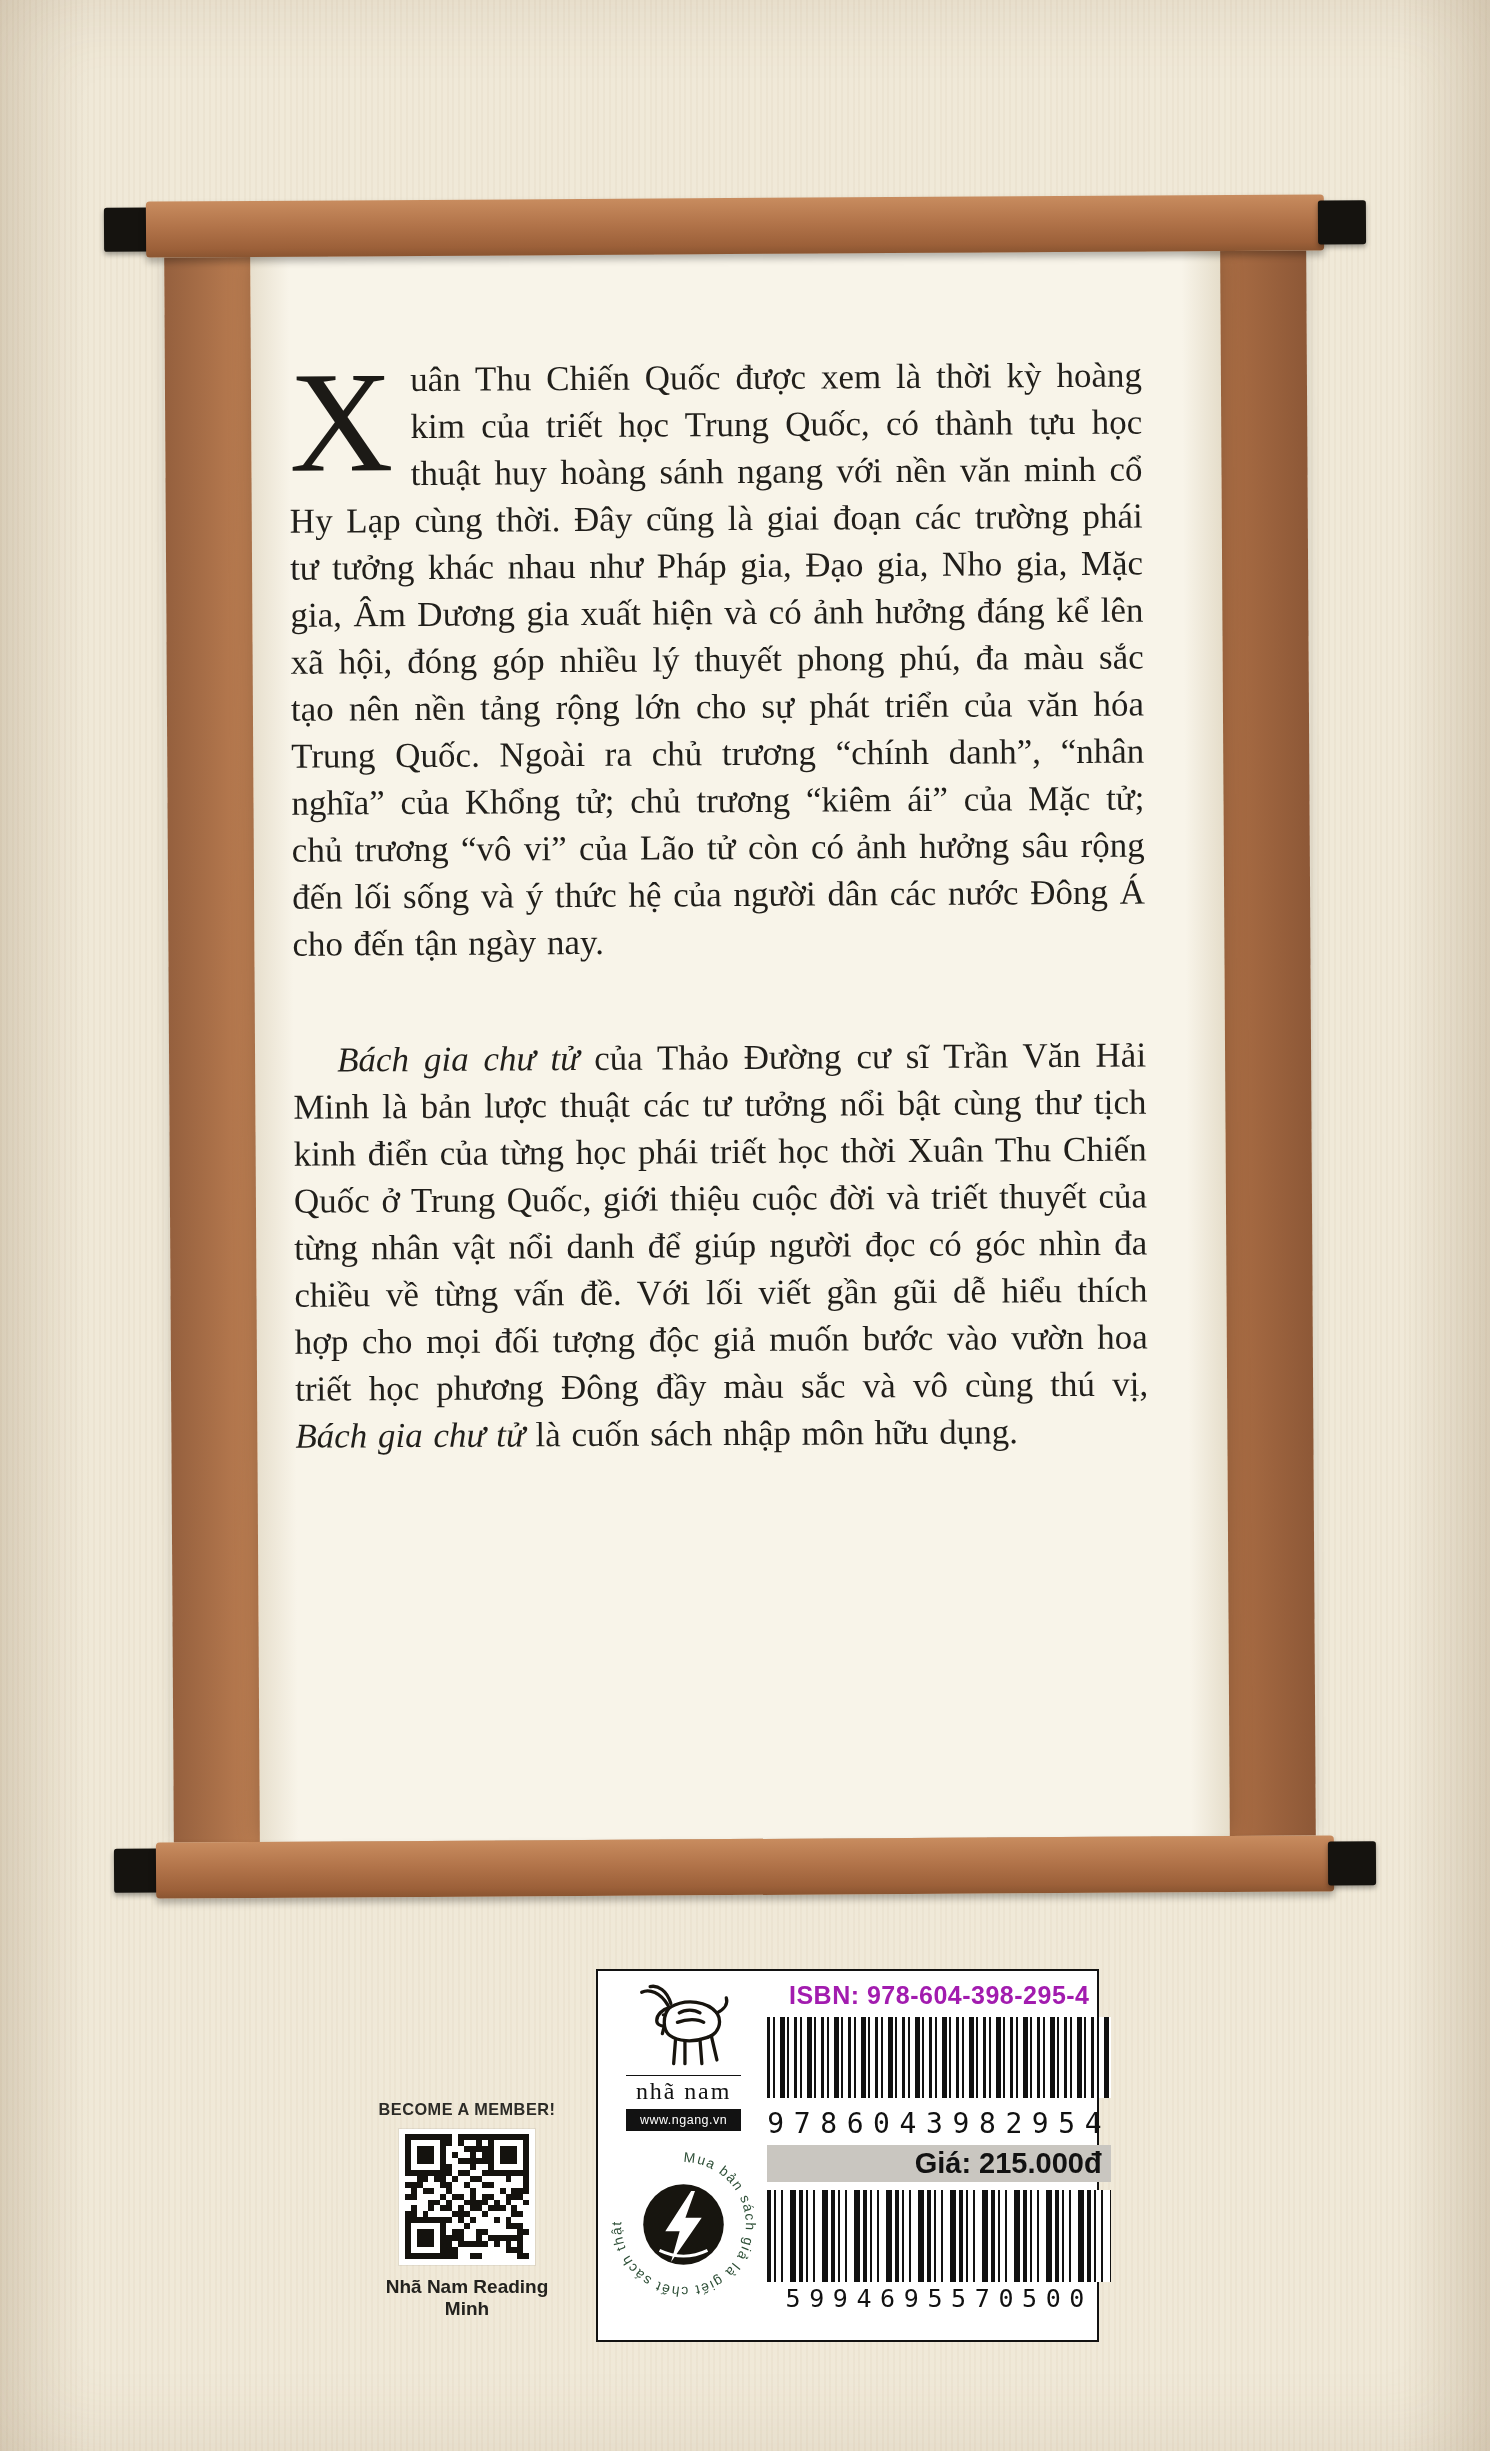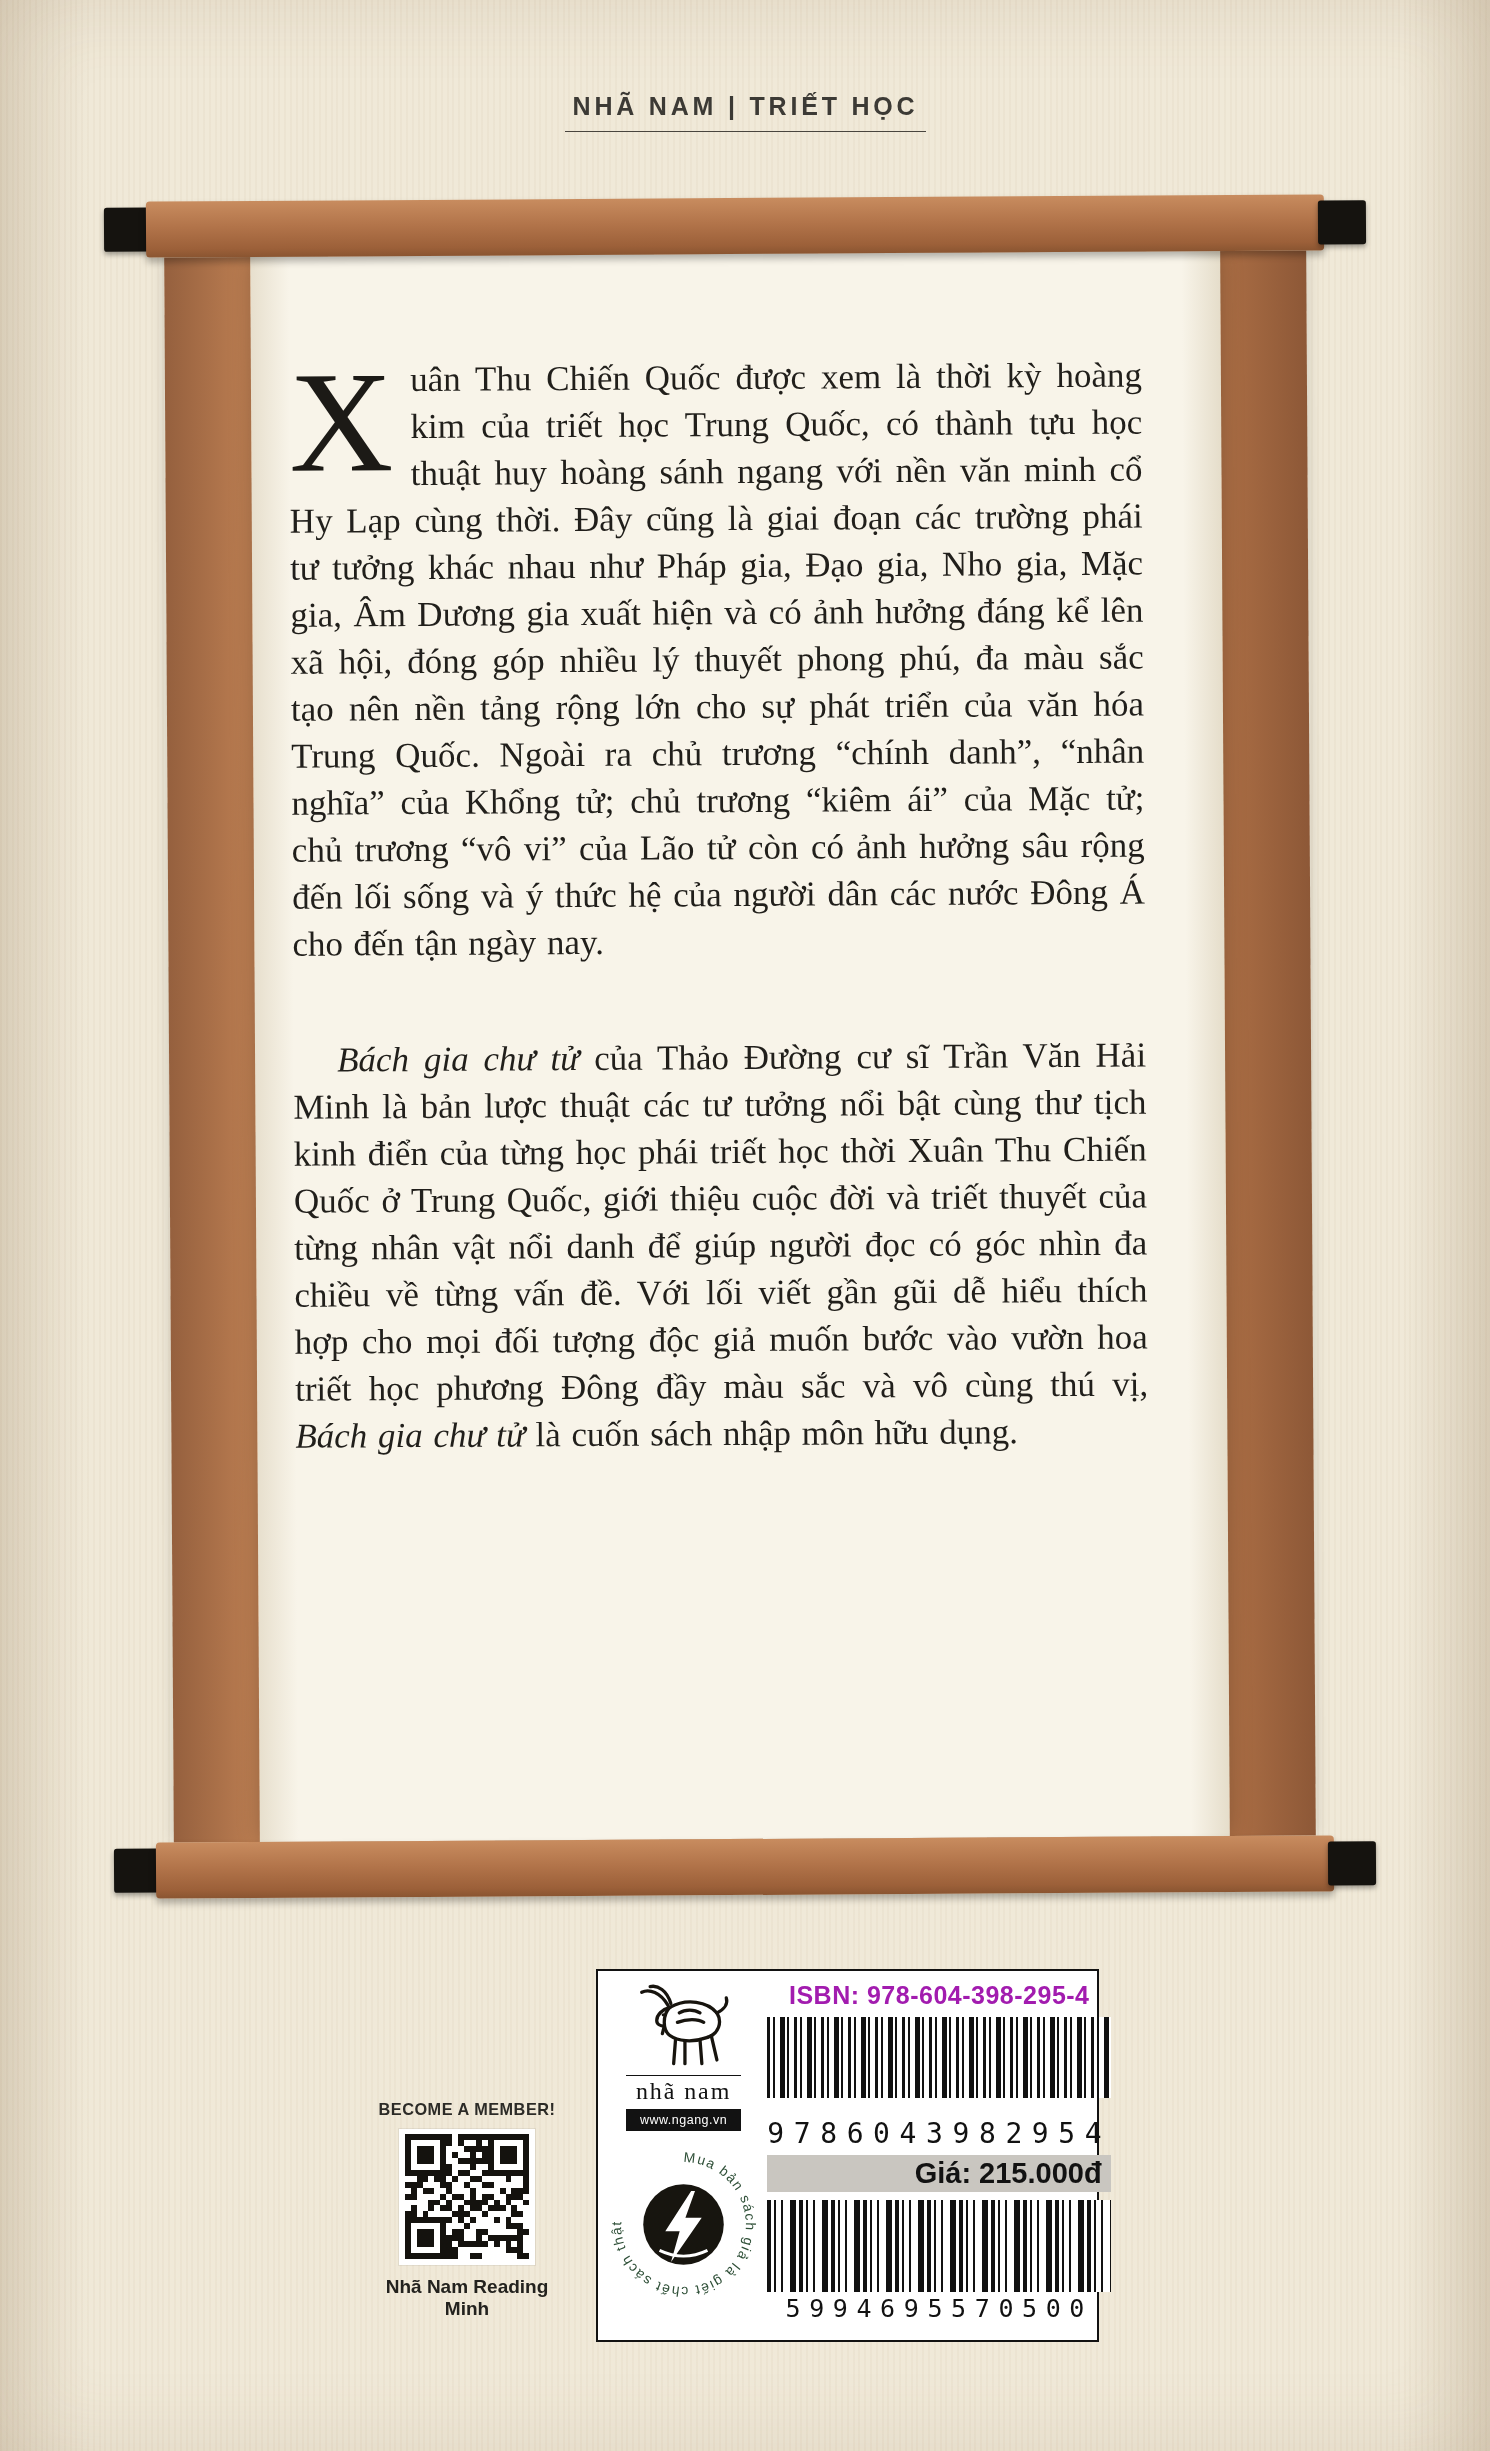--- a/index.html
+++ b/index.html
@@ -97,44 +97,41 @@
     font-family:"Liberation Sans",sans-serif;font-size:25px;font-weight:600;
     color:#a21caf;text-align:center;letter-spacing:0.5px;margin-top:1.9px;
   }
   .bar{margin-top:7.7px}
   .bar1{
     height:81px;
     background:repeating-linear-gradient(90deg,#111 0 2.9px,#fff 2.9px 5.8px,#111 5.8px 7.7px,#fff 7.7px 13.4px,#111 13.4px 18px,#fff 18px 20px,#111 20px 22px,#fff 22px 27px);
   }
   .digits1{
     font-family:"DejaVu Sans Mono",monospace;font-size:28px;color:#111;
-    letter-spacing:9.6px;text-align:center;margin-top:19px;white-space:nowrap;
+    letter-spacing:9.6px;text-align:center;margin-top:9px;white-space:nowrap;
   }
   .price{
     margin-top:4.8px;background:var(--price-bar,#c9c6c0);
     font-family:"Liberation Sans",sans-serif;font-size:29px;font-weight:700;color:#121212;
     text-align:right;padding:1.9px 9.6px;
   }
   .bar2{
     height:92px;margin-top:8.6px;
     background:repeating-linear-gradient(90deg,#111 0 3.8px,#fff 3.8px 6.7px,#111 6.7px 8.6px,#fff 8.6px 14.4px,#111 14.4px 16.3px,#fff 16.3px 23px,#111 23px 29px,#fff 29px 32px);
   }
   .digits2{
     font-family:"DejaVu Sans Mono",monospace;font-size:25px;color:#111;
     letter-spacing:8.6px;text-align:center;margin-top:1.9px;white-space:nowrap;
   }
 </style>
 </head>
 <body>
 
 <div class="page">
 
-  <div class="header">
-    <span>NHÃ NAM | TRIẾT HỌC</span>
-  </div>
 
   <div class="scroll">
     <div class="roller top">
       <span class="cap"></span>
       <span class="rod"></span>
       <span class="cap"></span>
     </div>
 
     <div class="scroll-body">
       <div class="paper">

